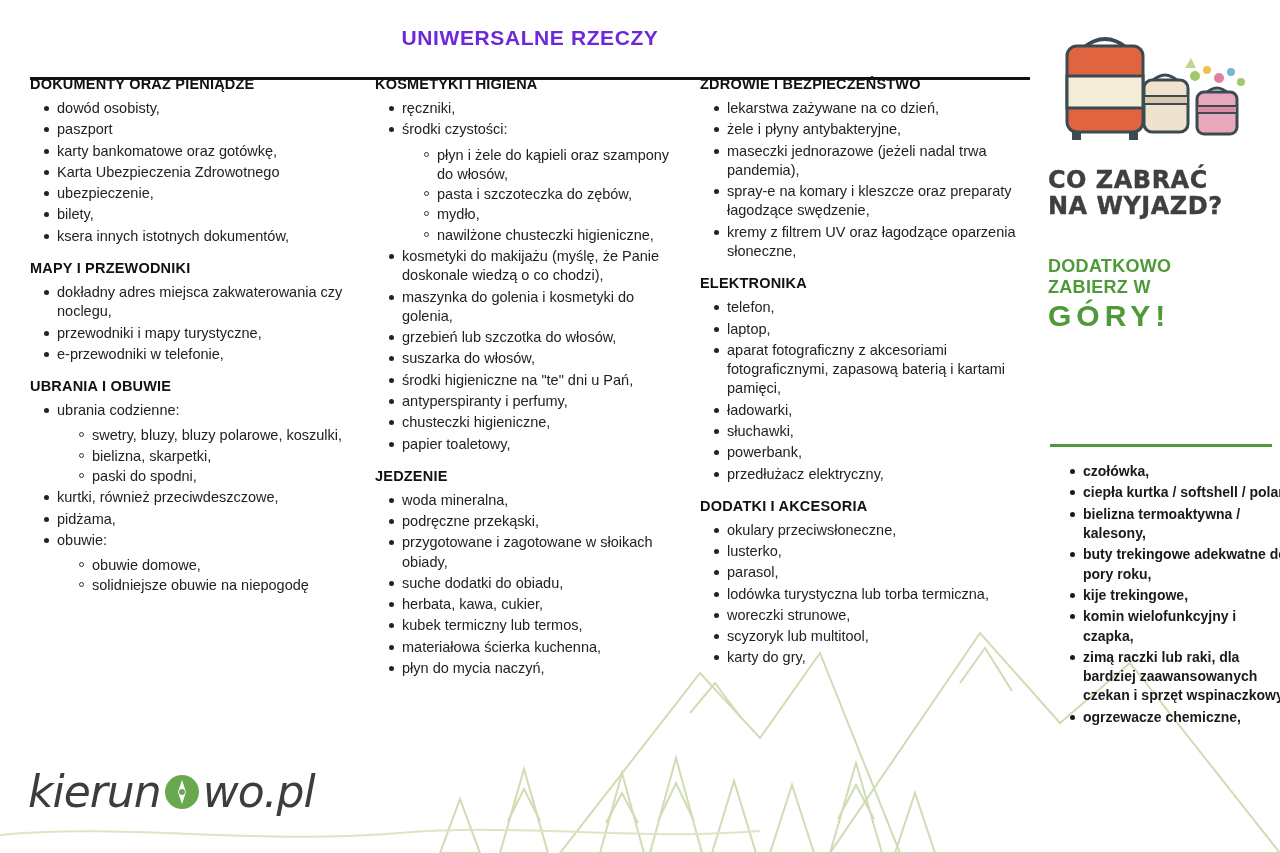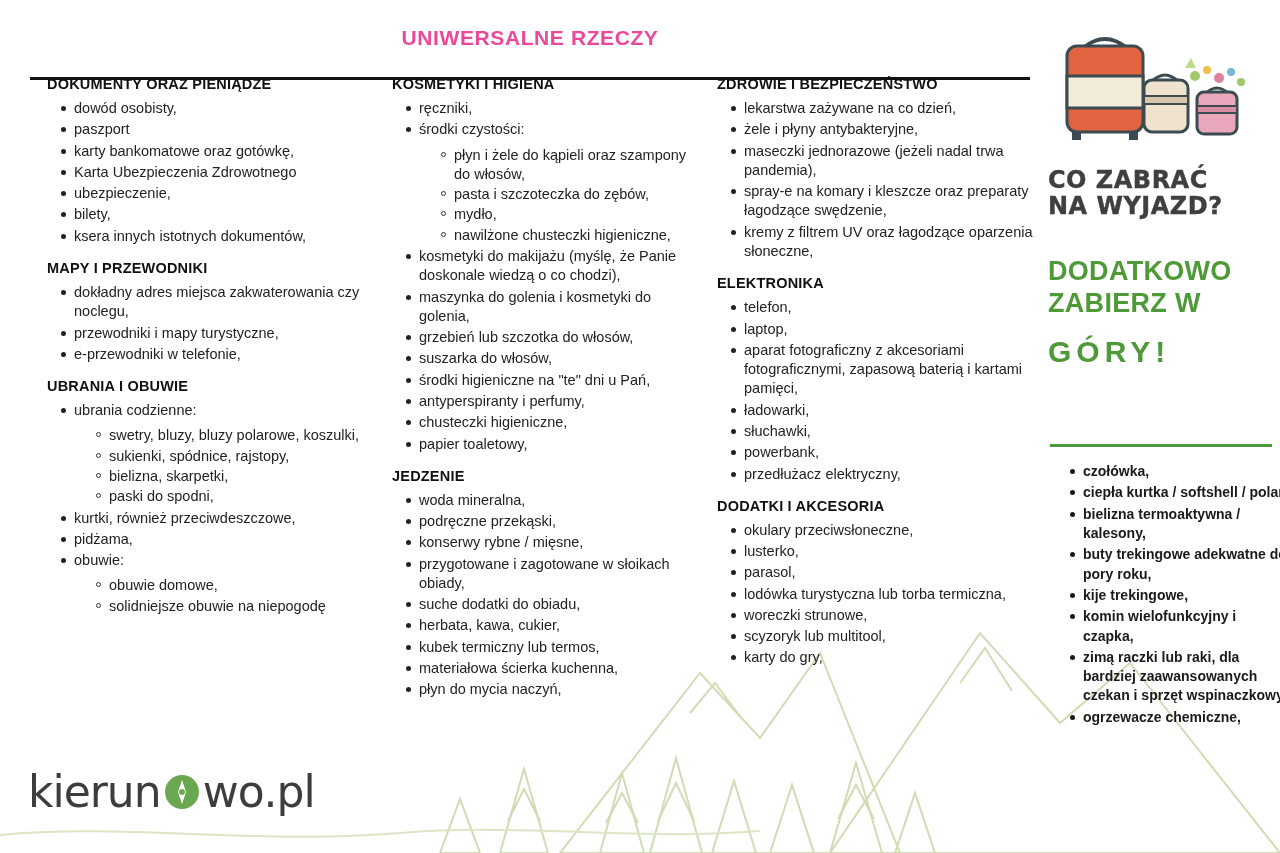--- a/index.html
+++ b/index.html
@@ -38,33 +38,33 @@
     left: 30px;
     top: 26px;
     width: 1000px;
     z-index: 2;
   }
   .main-title {
     text-align: center;
     font-size: 21px;
     font-weight: bold;
     letter-spacing: 0.6px;
-    color: #ec4899;
+    color: #6d28d9;
     margin: 0 0 27px 0;
   }
   .title-rule {
     height: 3px;
     background: #111111;
     width: 100%;
   }
 
   
   .columns {
     position: absolute;
-    left: 47px;
+    left: 30px;
     top: 76px;
     width: 1000px;
     display: flex;
     gap: 0px;
     z-index: 2;
   }
   .col {
     box-sizing: border-box;
   }
   .col-1 { width: 345px; padding-right: 18px; }
@@ -160,30 +160,29 @@
     line-height: 1.08;
     -webkit-text-stroke: 0.4px #3f3f3f;
   }
   .green-title {
     position: absolute;
     left: 8px;
     top: 256px;
     width: 228px;
   }
   .green-title div {
-    font-size: 27px;
+    font-size: 18px;
     font-weight: bold;
     color: #4f9a38;
     line-height: 1.18;
     letter-spacing: 0.3px;
   }
   .green-title div.spread {
     letter-spacing: 5px;
     font-size: 30px;
-    margin-top: 14px;
   }
   .green-rule {
     position: absolute;
     left: 10px;
     top: 444px;
     width: 222px;
     height: 3px;
     background: #4f9a38;
   }
   ul.right-list {
@@ -216,20 +215,21 @@
   }
 
   
   .logo {
     position: absolute;
     left: 28px;
     bottom: 36px;
     z-index: 4;
     display: flex;
     align-items: center;
+    font-style: italic;
   }
   .logo-text {
     font-size: 44px;
     letter-spacing: -1px;
     color: #3d3d3d;
     font-family: "DejaVu Sans", sans-serif;
   }
   .logo-o {
     display: inline-block;
     position: relative;
@@ -291,21 +291,20 @@
             <li><span>dokładny adres miejsca zakwaterowania czy noclegu,</span></li>
             <li><span>przewodniki i mapy turystyczne,</span></li>
             <li><span>e-przewodniki w telefonie,</span></li>
           </ul>
         </div>
         <div class="sec">
           <h3 class="sec-head">UBRANIA I OBUWIE</h3>
           <ul class="lvl1">
             <li><span>ubrania codzienne:</span><ul class="lvl2">
                 <li>swetry, bluzy, bluzy polarowe, koszulki,</li>
-                <li>sukienki, spódnice, rajstopy,</li>
                 <li>bielizna, skarpetki,</li>
                 <li>paski do spodni,</li>
               </ul></li>
             <li><span>kurtki, również przeciwdeszczowe,</span></li>
             <li><span>pidżama,</span></li>
             <li><span>obuwie:</span><ul class="lvl2">
                 <li>obuwie domowe,</li>
                 <li>solidniejsze obuwie na niepogodę</li>
               </ul></li>
           </ul>
@@ -330,21 +329,20 @@
             <li><span>antyperspiranty i perfumy,</span></li>
             <li><span>chusteczki higieniczne,</span></li>
             <li><span>papier toaletowy,</span></li>
           </ul>
         </div>
         <div class="sec">
           <h3 class="sec-head">JEDZENIE</h3>
           <ul class="lvl1">
             <li><span>woda mineralna,</span></li>
             <li><span>podręczne przekąski,</span></li>
-            <li><span>konserwy rybne / mięsne,</span></li>
             <li><span>przygotowane i zagotowane w słoikach obiady,</span></li>
             <li><span>suche dodatki do obiadu,</span></li>
             <li><span>herbata, kawa, cukier,</span></li>
             <li><span>kubek termiczny lub termos,</span></li>
             <li><span>materiałowa ścierka kuchenna,</span></li>
             <li><span>płyn do mycia naczyń,</span></li>
           </ul>
         </div>
       </div>
     <div class="col col-3">

